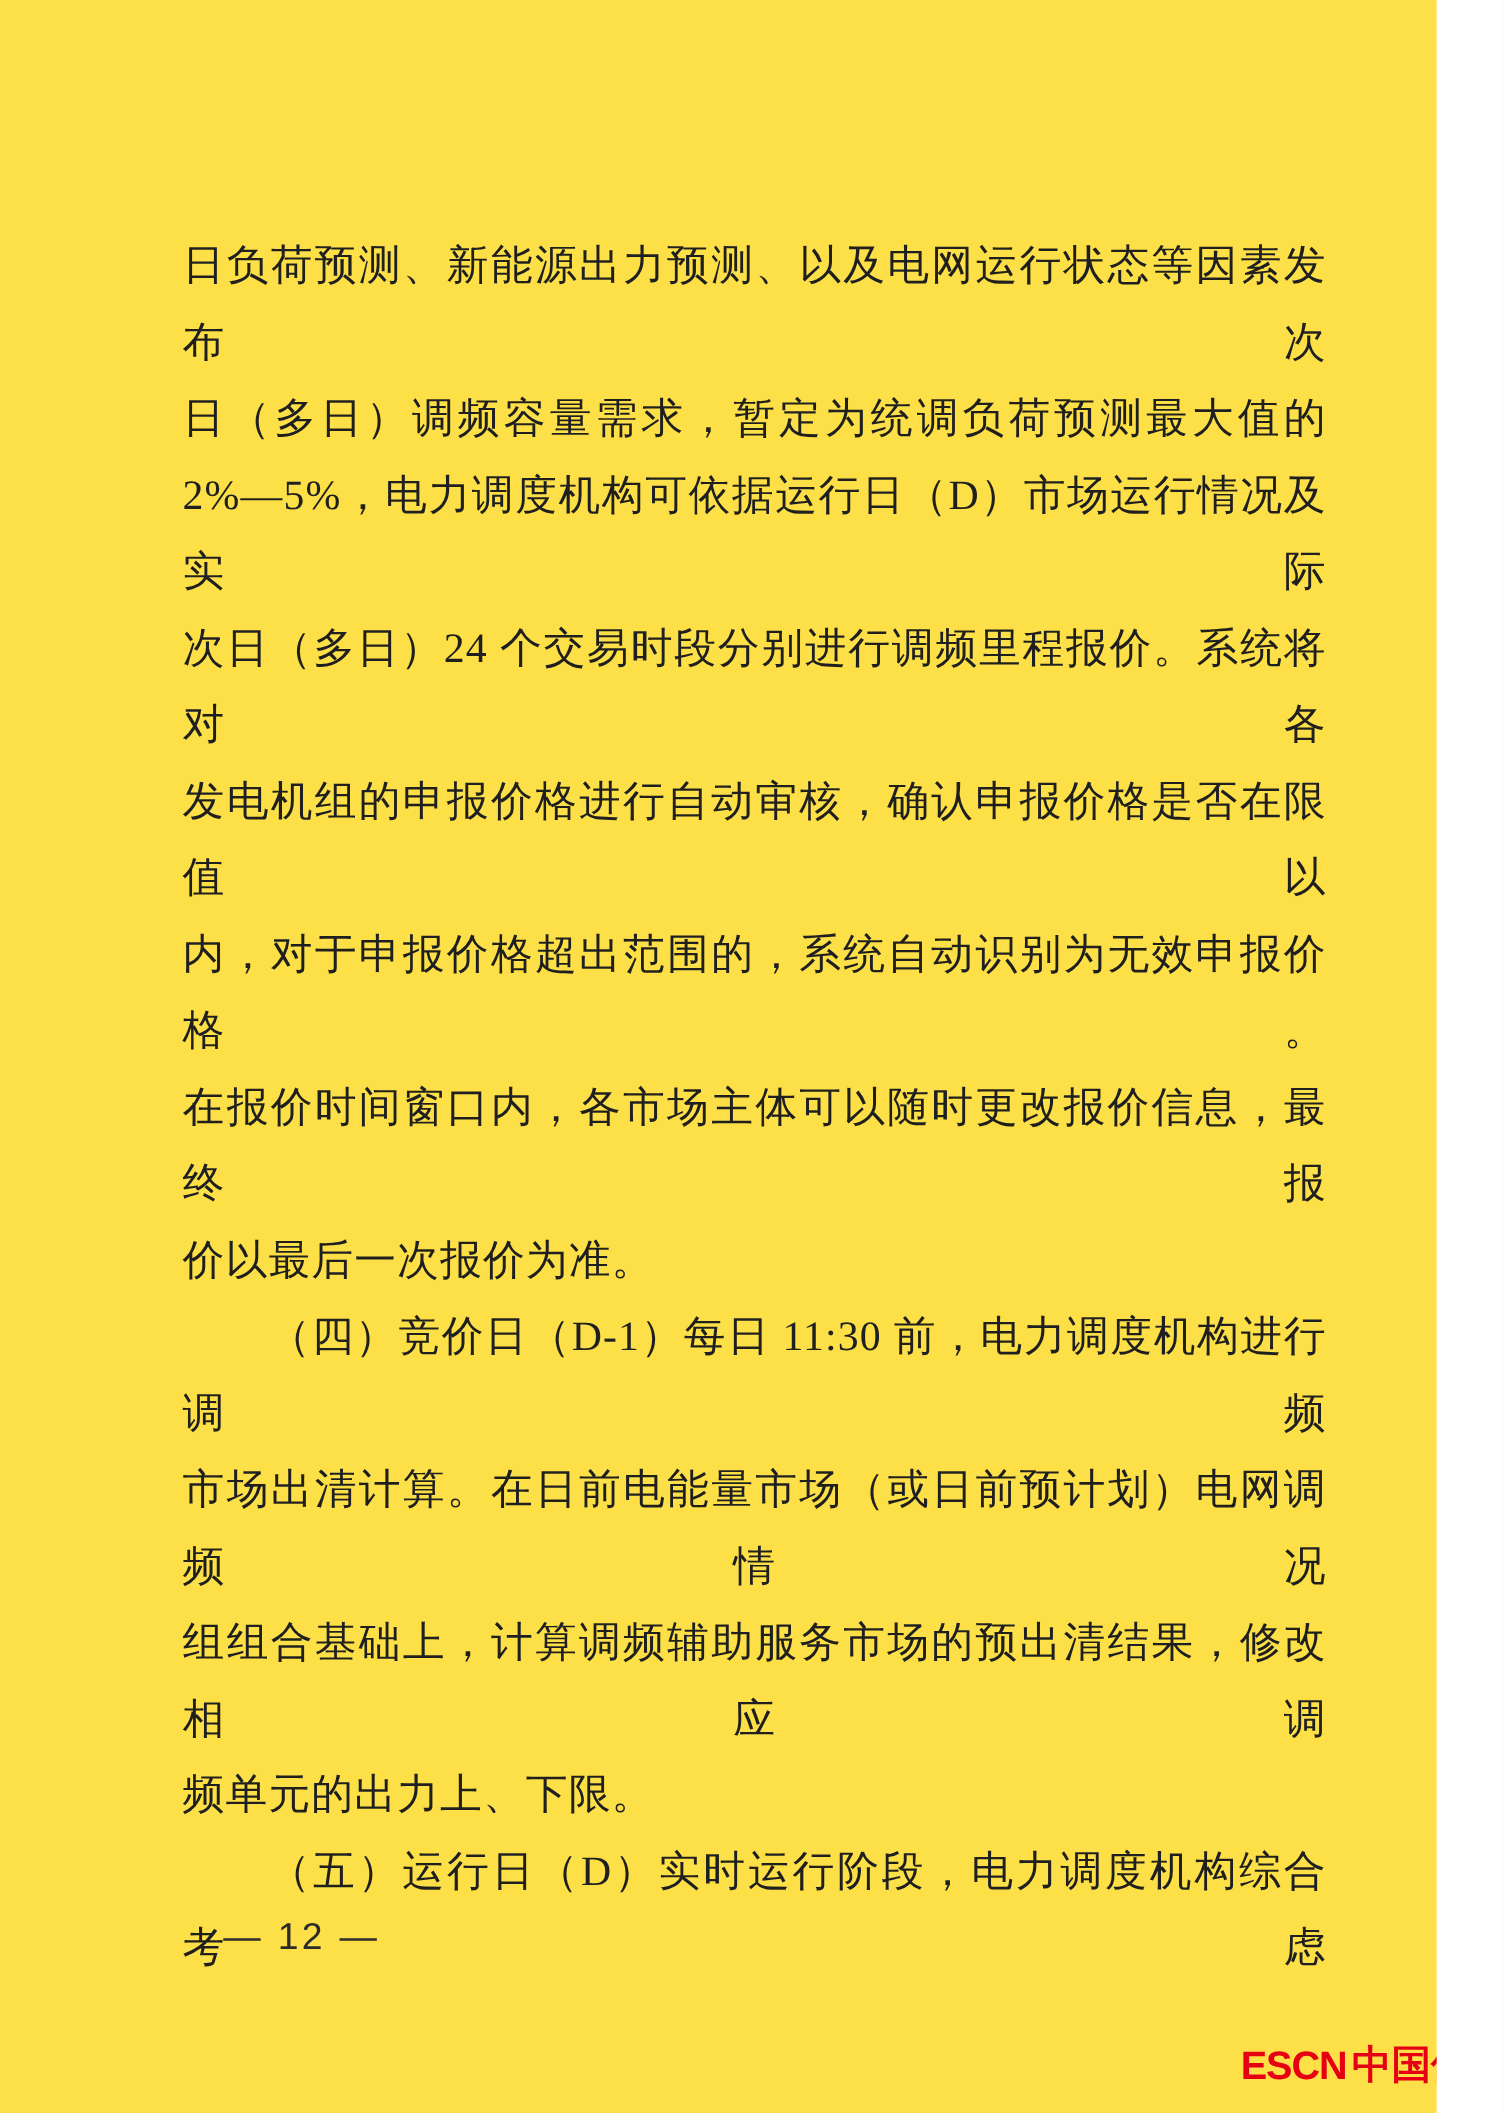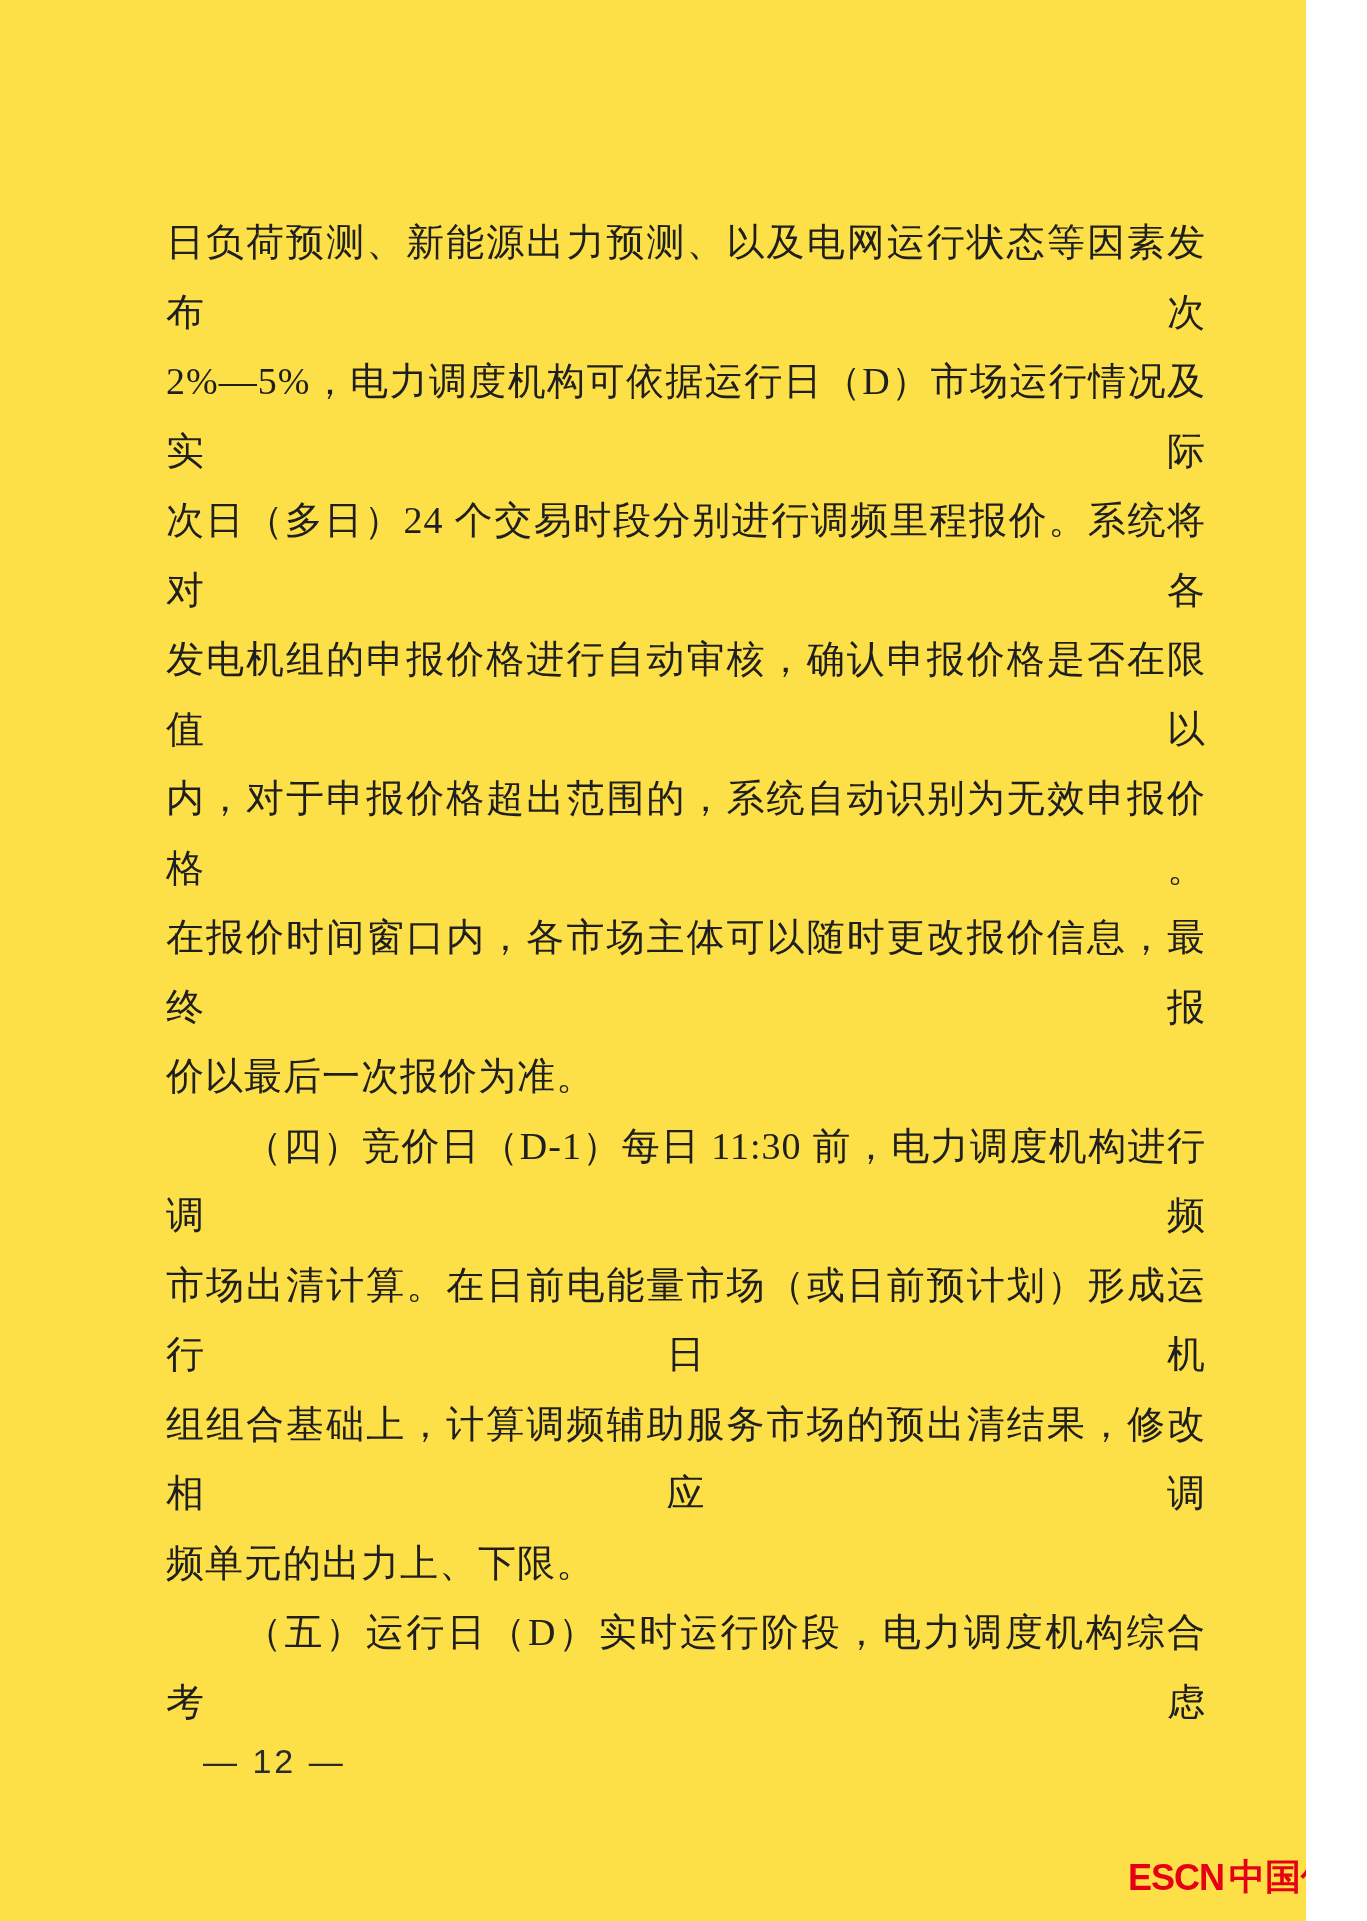--- a/index.html
+++ b/index.html
@@ -79,28 +79,29 @@
 </style>
 </head>
 <body>
 
 <div class="page">
 
   <div class="scan-line"></div>
 
   <div class="content">
     <div class="ln j">日负荷预测、新能源出力预测、以及电网运行状态等因素发布次</div>
+    <div class="ln j">日（多日）调频容量需求，暂定为统调负荷预测最大值的</div>
     <div class="ln j">2%—5%，电力调度机构可依据运行日（D）市场运行情况及实际</div>
     <div class="ln j">次日（多日）24 个交易时段分别进行调频里程报价。系统将对各</div>
     <div class="ln j">发电机组的申报价格进行自动审核，确认申报价格是否在限值以</div>
     <div class="ln j">内，对于申报价格超出范围的，系统自动识别为无效申报价格。</div>
     <div class="ln j">在报价时间窗口内，各市场主体可以随时更改报价信息，最终报</div>
     <div class="ln">价以最后一次报价为准。</div>
     <div class="ln j ind">（四）竞价日（D-1）每日 11:30 前，电力调度机构进行调频</div>
-    <div class="ln j">市场出清计算。在日前电能量市场（或日前预计划）形成运行日机</div>
+    <div class="ln j">市场出清计算。在日前电能量市场（或日前预计划）电网调频情况</div>
     <div class="ln j">组组合基础上，计算调频辅助服务市场的预出清结果，修改相应调</div>
     <div class="ln">频单元的出力上、下限。</div>
     <div class="ln j ind">（五）运行日（D）实时运行阶段，电力调度机构综合考虑</div>
 
   </div>
 
   <div class="page-number">— 12 —</div>
 
   <div class="watermark" style="color: rgb(230, 0, 20);">
     <span class="wm-en">ESCN</span>

